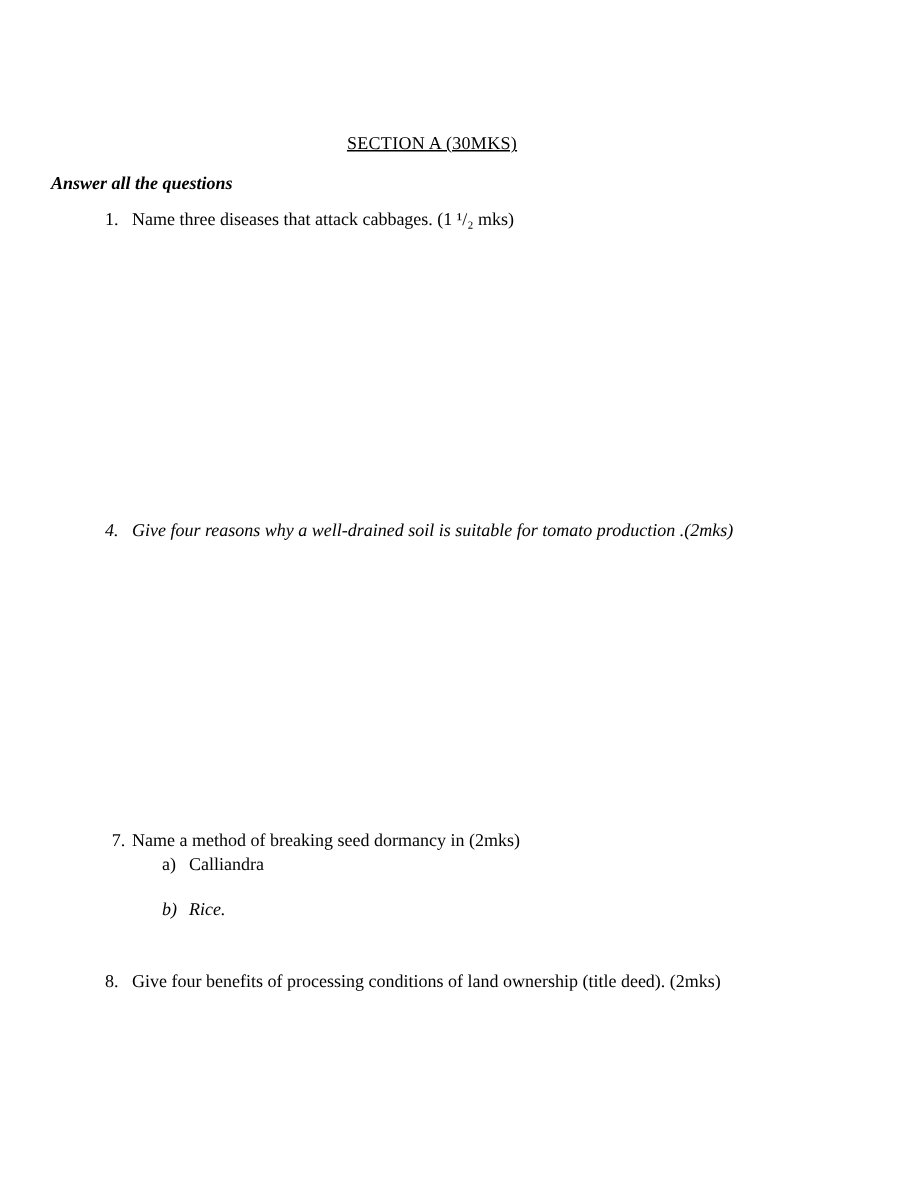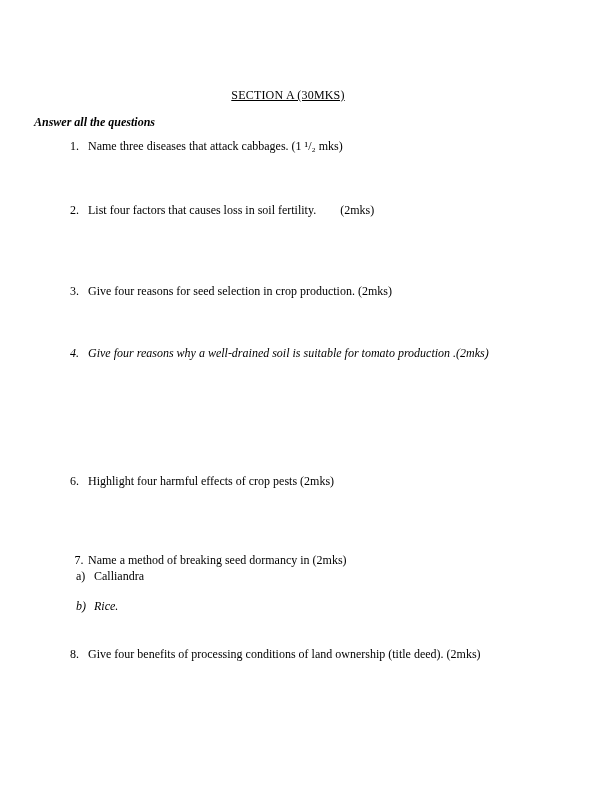--- a/index.html
+++ b/index.html
@@ -48,21 +48,21 @@
   .q1 { top: 139px; }
   .q2 { top: 203px; }
   .q3 { top: 284px; }
   .q4 { top: 346px; font-style: italic; }
   .q5 { top: 407px; }
   .q6 { top: 474px; }
   .q7 { top: 553px; text-align: center; }
   .q8 { top: 647px; }
   .sub {
     position: absolute;
-    left: 76px;
+    left: 108px;
     white-space: nowrap;
   }
   .slabel {
     display: inline-block;
     width: 18px;
   }
   .s7a { top: 569px; }
   .s7b { top: 599px; font-style: italic; }
 </style>
 </head>
@@ -71,36 +71,27 @@
 <div class="page">
 
   <div class="section-title">SECTION A (30MKS)</div>
 
   <div class="instruction">Answer all the questions</div>
 
   <div class="q q1">
     <span class="qnum">1.</span><span class="qtext">Name three diseases that attack cabbages. (1 ¹/₂ mks)</span>
   </div>
 
-  <div class="q q2">
-    <span class="qnum">2.</span><span class="qtext">List four factors that causes loss in soil fertility.&nbsp;&nbsp;&nbsp;&nbsp;&nbsp;&nbsp;&nbsp; (2mks)</span>
-  </div>
 
-  <div class="q q3">
-    <span class="qnum">3.</span><span class="qtext">Give four reasons for seed selection in crop production. (2mks)</span>
-  </div>
 
   <div class="q q4">
     <span class="qnum">4.</span><span class="qtext">Give four reasons why a well-drained soil is suitable for tomato production .(2mks)</span>
   </div>
 
 
-  <div class="q q6">
-    <span class="qnum">6.</span><span class="qtext">Highlight four harmful effects of crop pests (2mks)</span>
-  </div>
 
   <div class="q q7">
     <span class="qnum">7.</span><span class="qtext">Name a method of breaking seed dormancy in (2mks)</span>
   </div>
 
   <div class="sub s7a">
     <span class="slabel">a)</span><span class="stext">Calliandra</span>
   </div>
 
   <div class="sub s7b">

